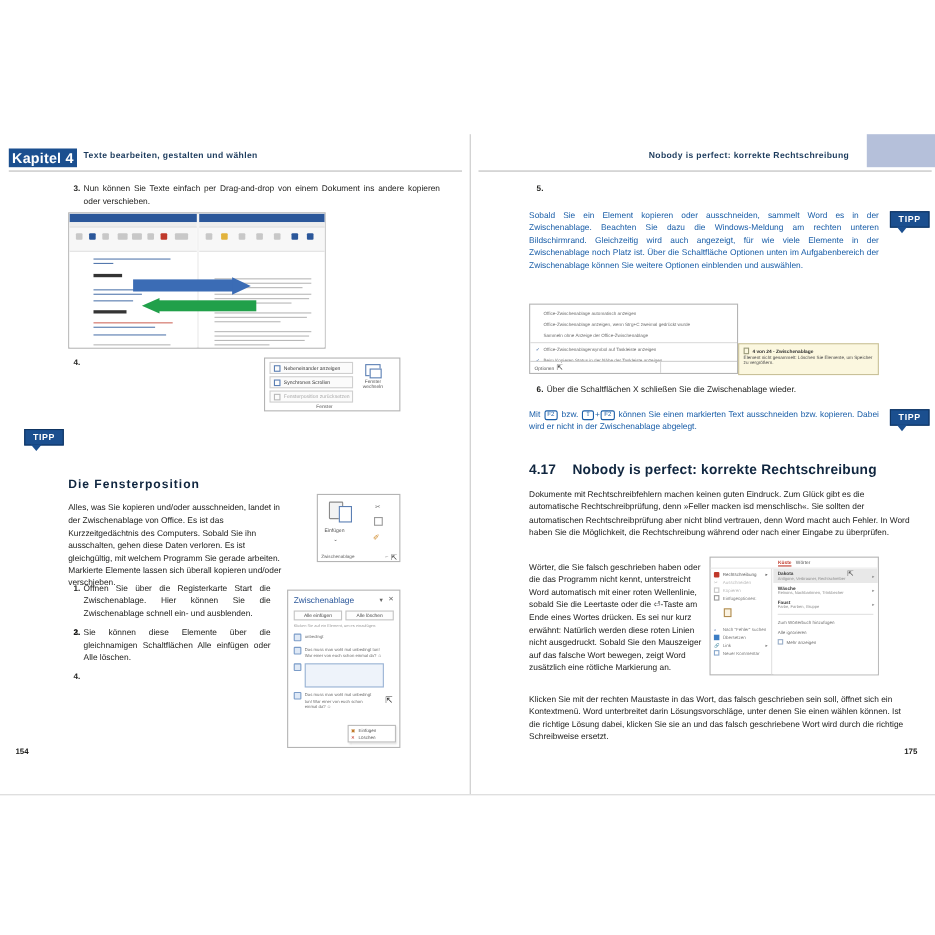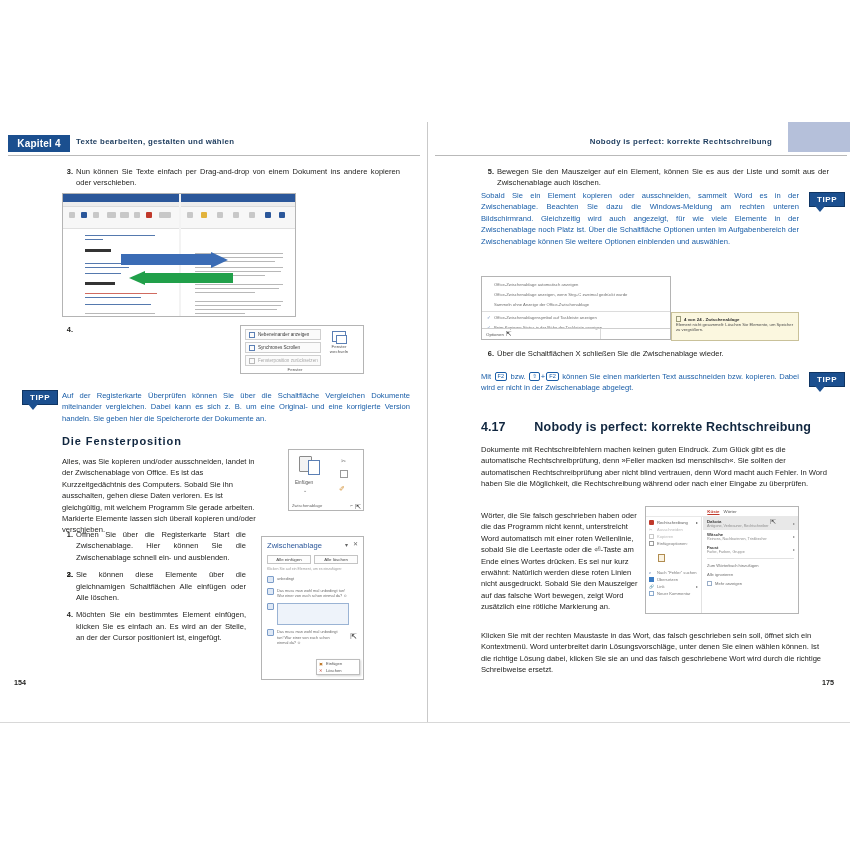--- a/index.html
+++ b/index.html
@@ -37,21 +37,21 @@
     width: 850px; height: 1px; background: #d8d8d8;
   }
 
   
   .chapter-tab {
     position: absolute;
     left: 8px; top: 13px;
     width: 62px; height: 17px;
     background: #1b4f8f;
     color: #ffffff;
-    font-size: 10px;
+    font-size: 13px;
     font-weight: bold;
     letter-spacing: .2px;
     display: flex; align-items: center; justify-content: center;
   }
   .chapter-title {
     position: absolute;
     left: 76px; top: 15px;
     font-size: 7.8px; font-weight: bold;
     color: #1b3a5c; letter-spacing: .35px;
   }
@@ -133,21 +133,21 @@
     border-top: 6px solid #1b4f8f;
   }
 
   
   .h3 {
     font-size: 11px;
     font-weight: bold;
     color: #10263f;
     letter-spacing: .9px;
   }
-  .h2wrap { display: flex; align-items: flex-start; gap: 29px; }
+  .h2wrap { display: flex; align-items: flex-start; gap: 15px; }
   .h2num { font-size: 12.5px; font-weight: bold; color: #10263f; }
   .h2txt { font-size: 12.5px; font-weight: bold; color: #10263f; letter-spacing: .2px; }
 
   
   .folio {
     position: absolute;
     font-size: 7.2px; font-weight: bold; color: #1d1d1b;
   }
 
   
@@ -354,21 +354,20 @@
           </div>
           <div class="glabel" style="line-height:5.2px;">Fenster wechseln</div>
         </div>
         <div class="glabel" style="position:absolute; left:16px; bottom:1px; width:76px;">Fenster</div>
       </div>
 
       <div class="tipp" style="left:22px; top:268px;">
         <div class="body">TIPP</div>
         <div class="tail"></div>
       </div>
-      <div class="col tiptext" style="left:62px; top:268px; width:348px;">Auf der Registerkarte Überprüfen können Sie über die Schaltfläche Vergleichen Dokumente miteinander vergleichen. Dabei kann es sich z. B. um eine Original- und eine korrigierte Version handeln. Sie geben hier die Speicherorte der Dokumente an.</div>
 
       <div class="h3" style="position:absolute; left:62px; top:313px;">Die Fensterposition</div>
 
       <div class="col" style="left:62px; top:334px; width:196px;">Alles, was Sie kopieren und/oder ausschneiden, landet in der Zwischenablage von Office. Es ist das Kurzzeitgedächtnis des Computers. Sobald Sie ihn ausschalten, gehen diese Daten verloren. Es ist gleichgültig, mit welchem Programm Sie gerade arbeiten. Markierte Elemente lassen sich überall kopieren und/oder verschieben.</div>
 
       <div class="shot shot-border" style="left:288px; top:327px; width:76px; height:62px; background:#ffffff;">
         <div style="position:absolute;left:10px;top:6px;width:13px;height:16px;border:1px solid #8a8a8a;border-radius:1px;background:#f3f3f3;"></div>
         <div style="position:absolute;left:19px;top:10px;width:12px;height:15px;border:1px solid #5b7fb4;background:#fff;"></div>
         <div style="position:absolute;left:52px;top:7px;font-size:6px;color:#777;">✂</div>
         <div style="position:absolute;left:51px;top:20px;width:8px;height:8px;border:1px solid #9a9a9a;"></div>
@@ -387,21 +386,20 @@
         </div>
         <div class="nitem">
           <span class="num">2.</span>
         </div>
         <div class="nitem">
           <span class="num">3.</span>
           <span>Sie können diese Elemente über die gleichnamigen Schaltflächen Alle einfügen oder Alle löschen.</span>
         </div>
         <div class="nitem">
           <span class="num">4.</span>
-          <span>Möchten Sie ein bestimmtes Element einfügen, klicken Sie es einfach an. Es wird an der Stelle, an der der Cursor positioniert ist, eingefügt.</span>
         </div>
       </div>
 
       <div class="shot clip shot-border" style="left:261px; top:414px; width:103px; height:144px; padding:4px 5px;">
         <div class="ctitle">Zwischenablage</div>
         <div style="position:absolute; right:15px; top:4px; font-size:6px; color:#666;">▾</div>
         <div style="position:absolute; right:5px; top:3px; font-size:6px; color:#666;">✕</div>
 
         <div style="display:flex; gap:3px; margin-top:5px;">
           <div class="cbtn" style="flex:1;">Alle einfügen</div>
@@ -444,21 +442,20 @@
 
     <div class="page-right">
 
       <div class="corner-box"></div>
       <div class="rh-right">Nobody is perfect: korrekte Rechtschreibung</div>
       <div class="head-rule-right"></div>
 
       <div class="nlist" style="left:52px; top:44px; width:348px;">
         <div class="nitem">
           <span class="num">5.</span>
-          <span>Bewegen Sie den Mauszeiger auf ein Element, können Sie es aus der Liste und somit aus der Zwischenablage auch löschen.</span>
         </div>
       </div>
 
       <div class="tipp" style="right:5px; top:70px;">
         <div class="body">TIPP</div>
         <div class="tail"></div>
       </div>
       <div class="col tiptext" style="left:52px; top:68px; width:318px;">Sobald Sie ein Element kopieren oder ausschneiden, sammelt Word es in der Zwischenablage. Beachten Sie dazu die Windows-Meldung am rechten unteren Bildschirmrand. Gleichzeitig wird auch angezeigt, für wie viele Elemente in der Zwischenablage noch Platz ist. Über die Schaltfläche Optionen unten im Aufgabenbereich der Zwischenablage können Sie weitere Optionen einblenden und auswählen.</div>
 
       <div class="shot optmenu shot-border" style="left:52px; top:154px; width:190px; height:64px;">

